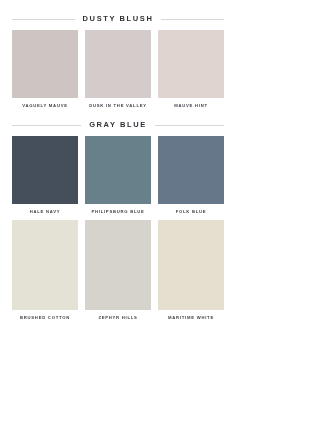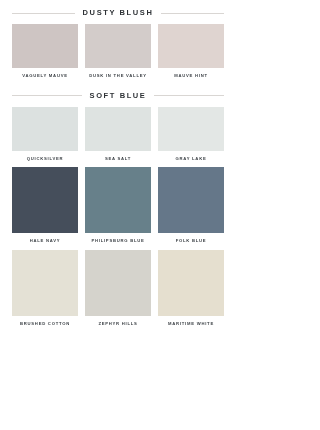--- a/index.html
+++ b/index.html
@@ -11,21 +11,21 @@
     height: 430px;
     background: #ffffff;
     font-family: "Liberation Sans", sans-serif;
     overflow: hidden;
   }
 
   #palette-sheet {
     width: 236px;
     height: 334px;
     box-sizing: border-box;
-    padding: 2px 12px;
+    padding: 8px 12px;
     display: flex;
     flex-direction: column;
   }
 
   .palette-section {
     flex: 1 1 0;
     display: flex;
     flex-direction: column;
     min-height: 0;
   }
@@ -108,43 +108,27 @@
         <div class="swatch-label" style="color: rgb(58, 63, 68);">DUSK IN THE VALLEY</div>
       </div>
       <div class="swatch-cell">
         <div class="swatch-chip" style="background-color: rgb(223, 212, 208);"></div>
         <div class="swatch-label" style="color: rgb(58, 63, 68);">MAUVE HINT</div>
       </div>
     </div>
   </div>
 
 
+
   <div class="palette-section">
     <div class="section-head">
       <span class="head-rule" style="border-top-color: rgb(217, 214, 211);"></span>
-      <span class="section-title" style="color: rgb(47, 51, 55);">SOFT BLUE</span>
+      <span class="section-title" style="color: rgb(47, 51, 55);">GRAY BLUE</span>
       <span class="head-rule" style="border-top-color: rgb(217, 214, 211);"></span>
     </div>
-    <div class="swatch-row">
-      <div class="swatch-cell">
-        <div class="swatch-chip" style="background-color: rgb(220, 225, 224);"></div>
-        <div class="swatch-label" style="color: rgb(58, 63, 68);">QUICKSILVER</div>
-      </div>
-      <div class="swatch-cell">
-        <div class="swatch-chip" style="background-color: rgb(222, 227, 225);"></div>
-        <div class="swatch-label" style="color: rgb(58, 63, 68);">SEA SALT</div>
-      </div>
-      <div class="swatch-cell">
-        <div class="swatch-chip" style="background-color: rgb(227, 231, 229);"></div>
-        <div class="swatch-label" style="color: rgb(58, 63, 68);">GRAY LAKE</div>
-      </div>
-    </div>
-  </div>
-
-  <div class="palette-section">
     <div class="swatch-row">
       <div class="swatch-cell">
         <div class="swatch-chip" style="background-color: rgb(69, 78, 91);"></div>
         <div class="swatch-label" style="color: rgb(58, 63, 68);">HALE NAVY</div>
       </div>
       <div class="swatch-cell">
         <div class="swatch-chip" style="background-color: rgb(103, 128, 138);"></div>
         <div class="swatch-label" style="color: rgb(58, 63, 68);">PHILIPSBURG BLUE</div>
       </div>
       <div class="swatch-cell">

